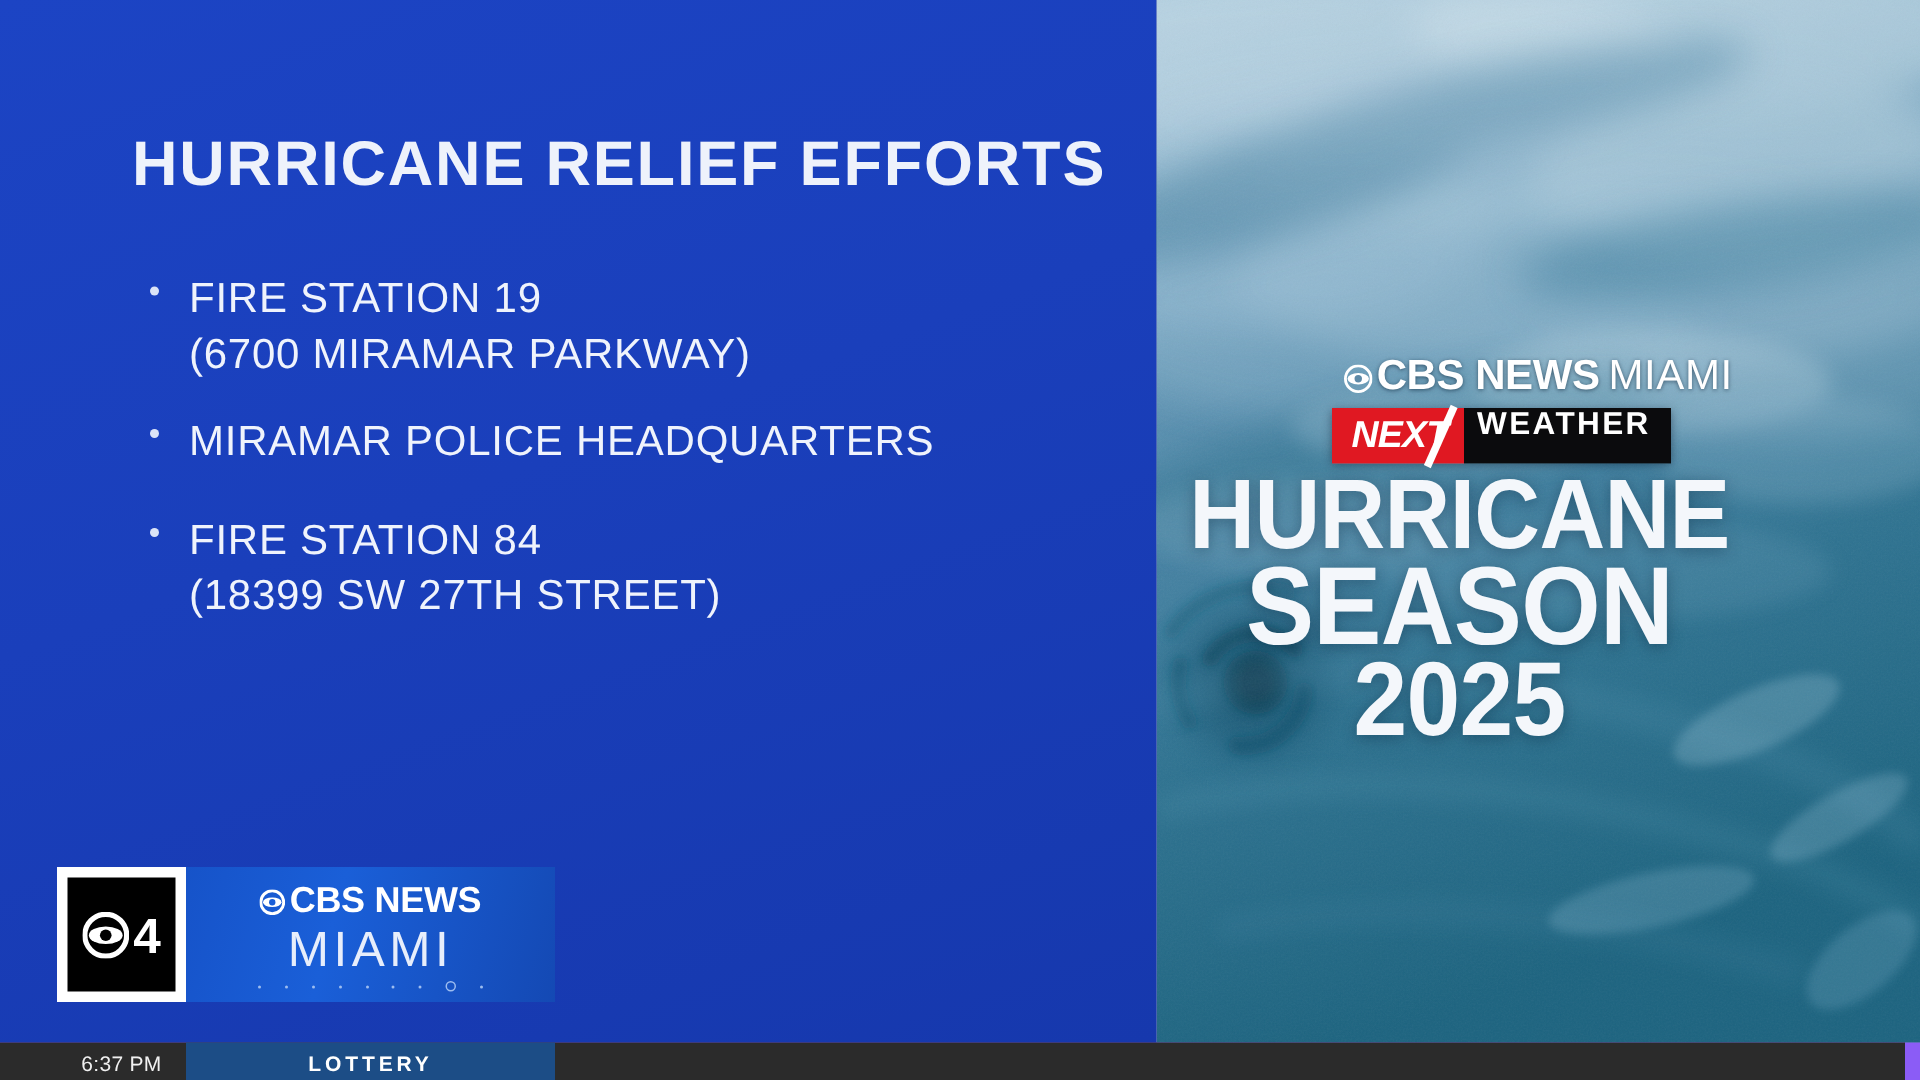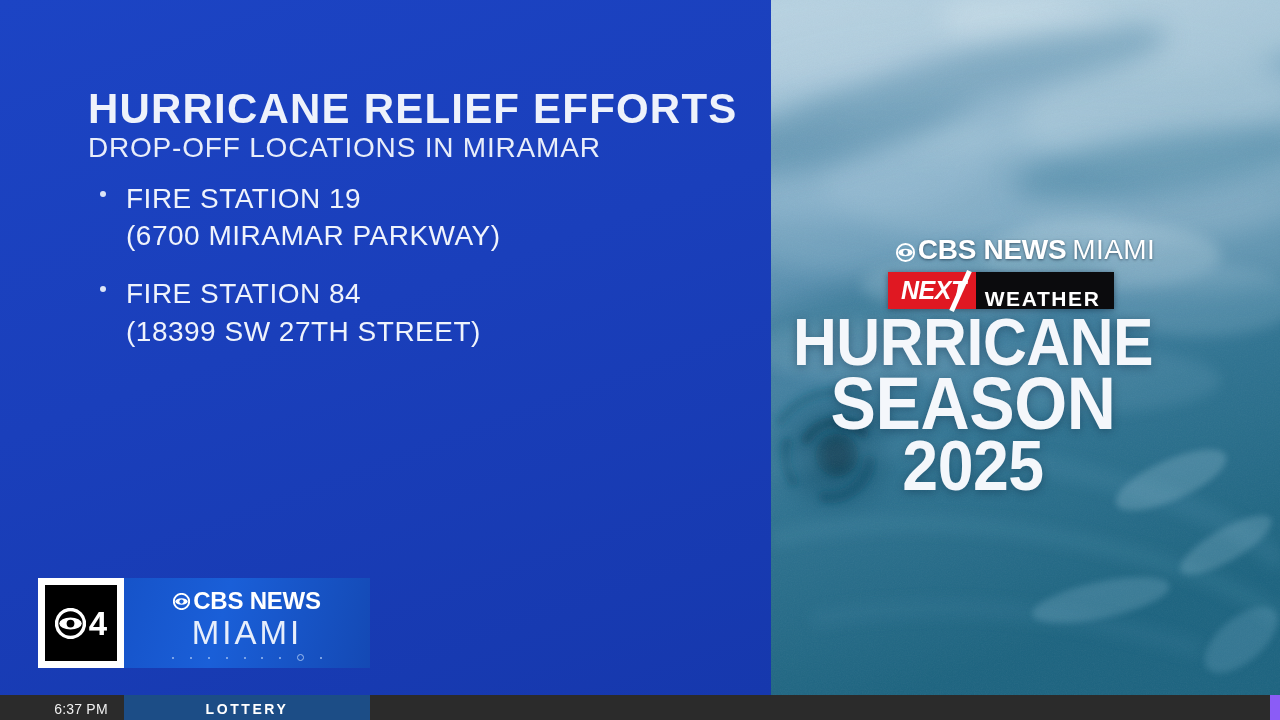--- a/index.html
+++ b/index.html
@@ -64,21 +64,21 @@
   }
   #nextwx .red .txt{
     color:#fff; font-size:25px; font-weight:bold; font-style:italic;
     letter-spacing:-0.5px; line-height:1;
   }
   #nextwx .slash{
     position:absolute; left:70px; top:-3px; width:5px; height:44px;
     background:#ffffff; transform:rotate(24deg); transform-origin:center;
   }
   #nextwx .blk{
-    background:#0b0b0d; display:flex; align-items:flex-end; padding:0 13px 0 9px;
+    background:#0b0b0d; display:flex; align-items:flex-start; padding:0 13px 0 9px;
   }
   #nextwx .blk .txt{
     color:#fff; font-size:21px; font-weight:bold; letter-spacing:1.6px; line-height:1;
   }
 
   #bigtitle{
     position:absolute; left:771px; top:313px; width:404px;
     text-align:center; color:#f4f7fb;
     font-family:"Liberation Sans Narrow","Liberation Sans",sans-serif;
     font-weight:bold; line-height:0.88; letter-spacing:-0.5px;
@@ -144,30 +144,33 @@
   #letterbox{ position:absolute; left:0; top:722px; width:1280px; height:0px; background:#111214; }
 </style>
 </head>
 <body>
 
 <div id="screen">
 
   <div id="left-panel">
 
     <div id="headline">HURRICANE RELIEF EFFORTS</div>
-    <div id="subhead">DROP-OFF LOCATIONS IN MIRAMAR</div>
 
     <div id="bullets">
 
       <div class="bullet">
         <span class="dot"></span>
         <div class="l1">FIRE STATION 19</div>
         <div class="l2">(6700 MIRAMAR PARKWAY)</div>
       </div>
 
+      <div class="bullet" style="margin-bottom:28px;">
+        <span class="dot"></span>
+        <div class="l1">MIRAMAR POLICE HEADQUARTERS</div>
+      </div>
 
 
       <div class="bullet">
         <span class="dot"></span>
         <div class="l1">FIRE STATION 84</div>
         <div class="l2">(18399 SW 27TH STREET)</div>
       </div>
 
     </div>
   </div>

